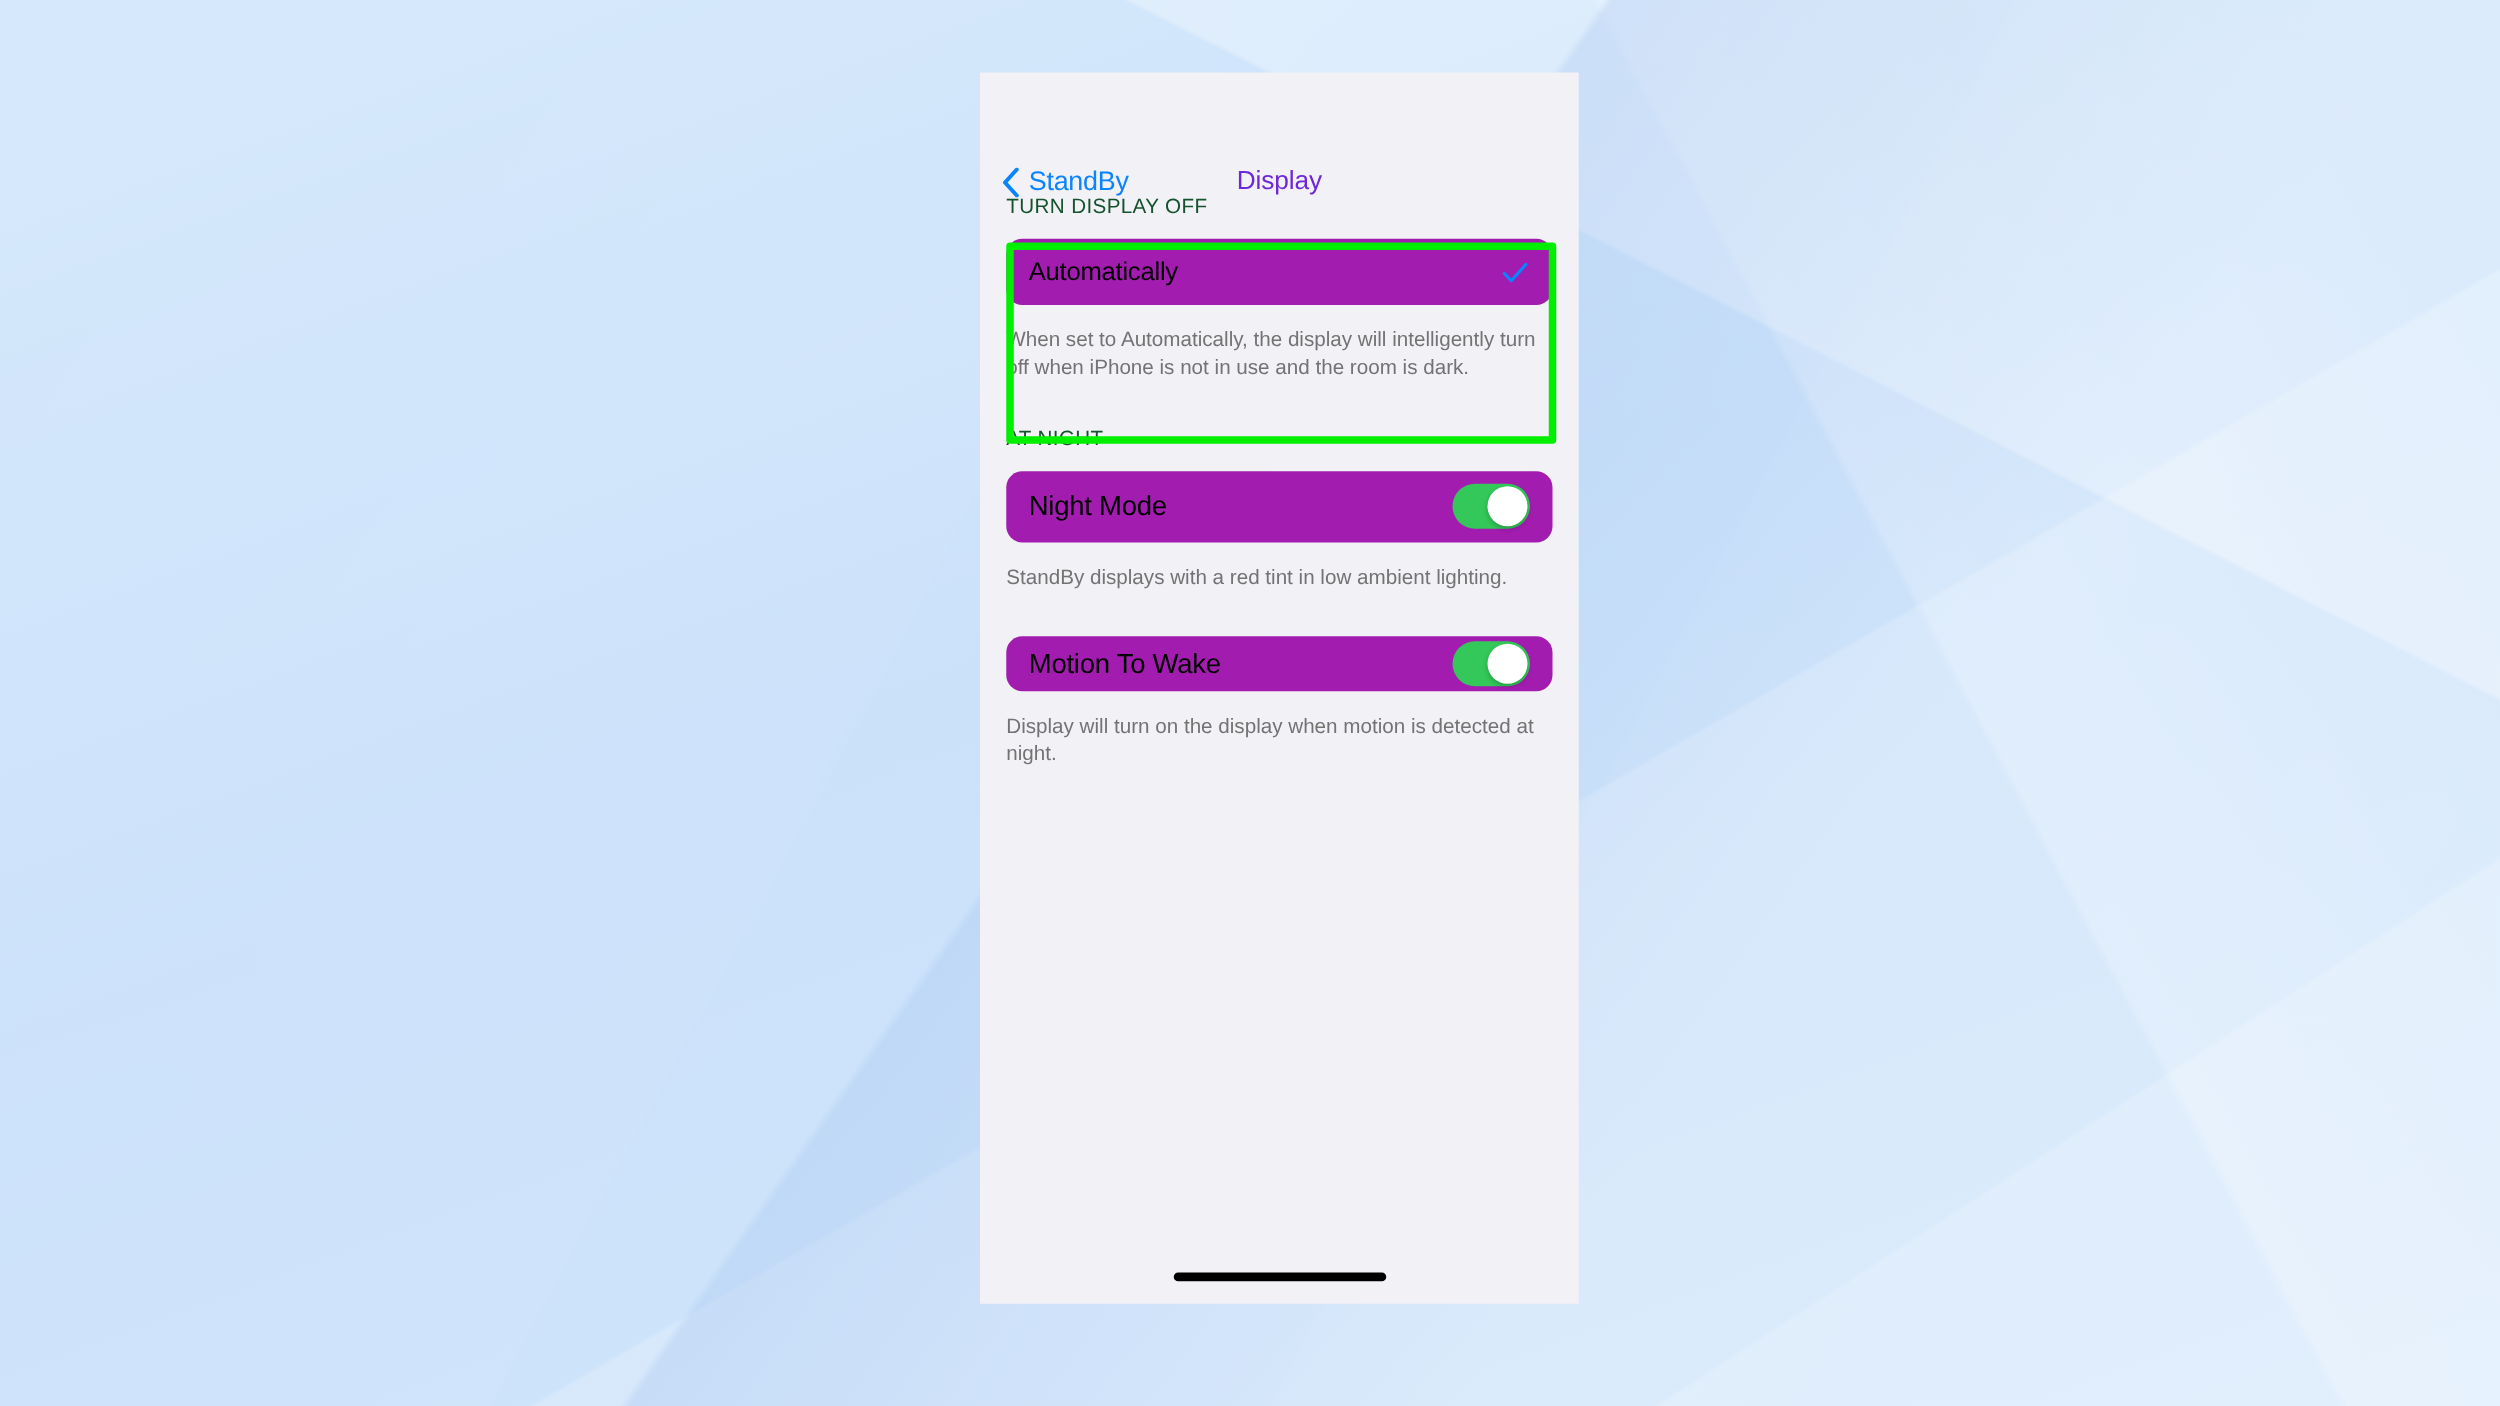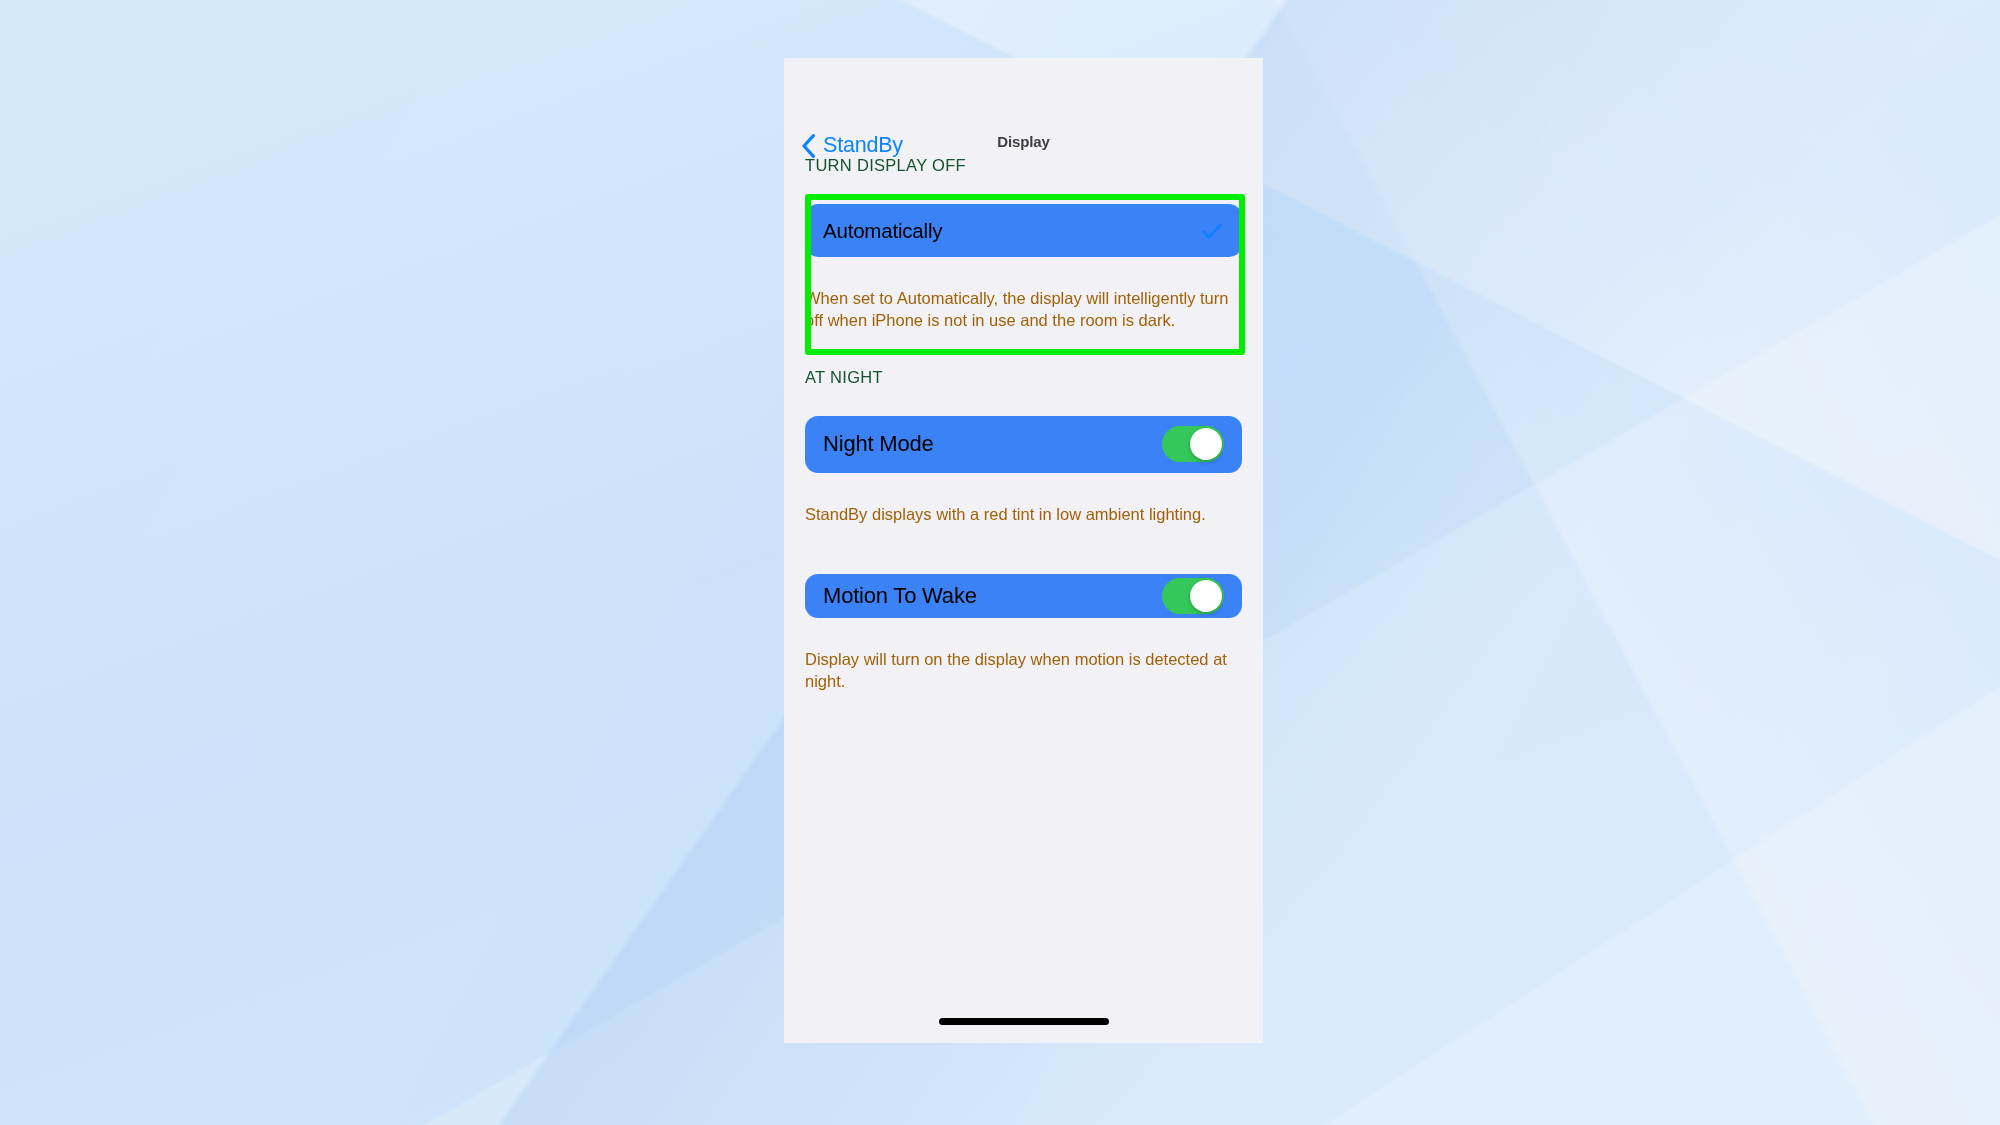--- a/index.html
+++ b/index.html
@@ -79,45 +79,45 @@
     font-size: 21.5px;
     letter-spacing: -0.2px;
     line-height: 1;
   }
   .nav-title {
     position: absolute;
     left: 0;
     right: 0;
     top: 76px;
     text-align: center;
-    font-size: 15px;
-    font-weight: bold;
-    color: #404040;
+    font-size: 21px;
+    font-weight: normal;
+    color: #6d28d9;
     letter-spacing: -0.1px;
     line-height: 1;
   }
 
   
   .section-header {
     color: #14532d;
     font-size: 16.5px;
     letter-spacing: 0.3px;
     padding-left: 21px;
   }
   .section-footer {
-    color: #a16207;
+    color: #737373;
     font-size: 16.5px;
     line-height: 1.35;
     padding: 0 24px 0 21px;
   }
 
   .card {
-    background: #3b82f6;
+    background: #a21caf;
     border-radius: 13px;
-    margin: 16px 21px;
+    margin: 3px 21px;
     overflow: hidden;
   }
 
   .row {
     position: relative;
     display: flex;
     align-items: center;
     height: 53px;
     padding: 0 18px 0 18px;
     cursor: pointer;

